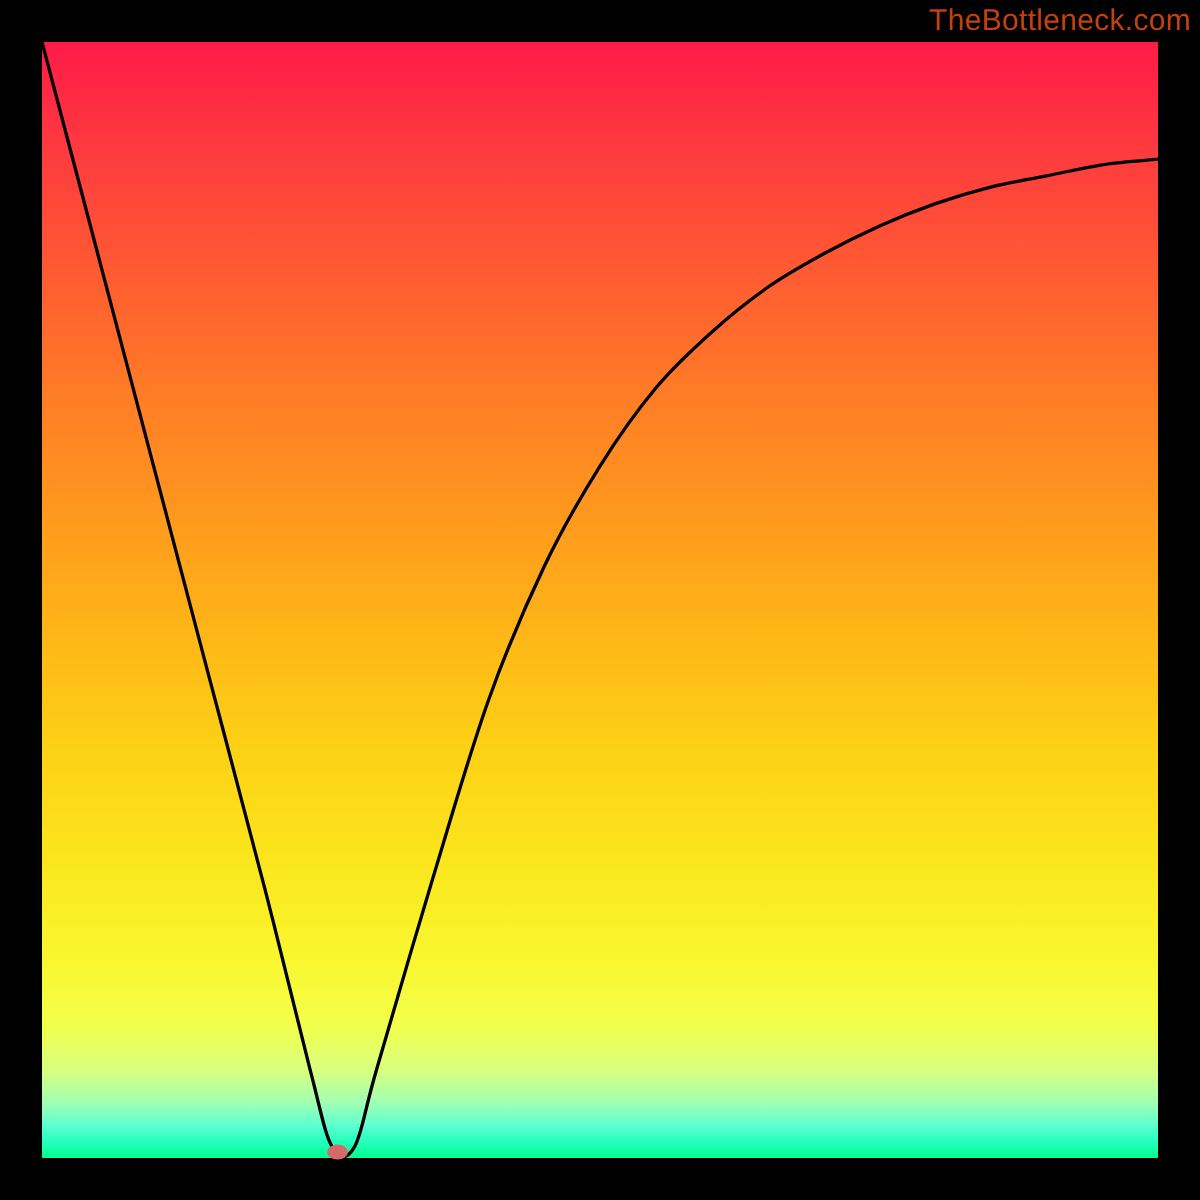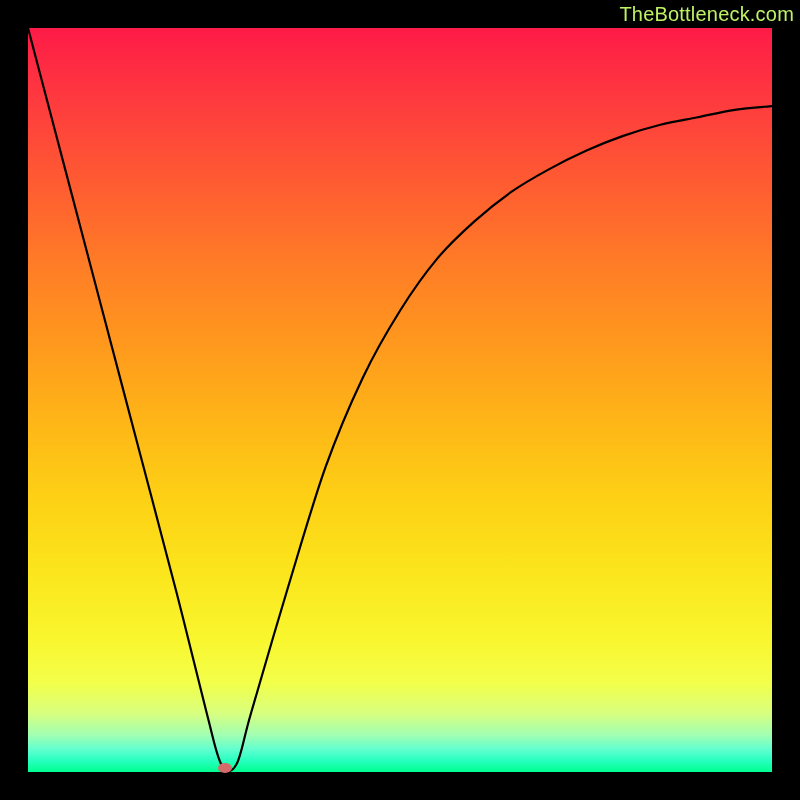--- a/index.html
+++ b/index.html
@@ -53,21 +53,21 @@
     width: 14px;
     height: 10px;
     background: #d46a6a;
     border-radius: 50%;
     transform: translate(-50%, -50%);
   }
   .watermark {
     position: absolute;
     top: 3px;
     right: 6px;
-    color: #bef264;
+    color: #c2410c;
     font-size: 20px;
     font-weight: 500;
     letter-spacing: 0.2px;
     user-select: none;
   }
 </style>
 </head>
 <body>
 
 <div class="frame">

